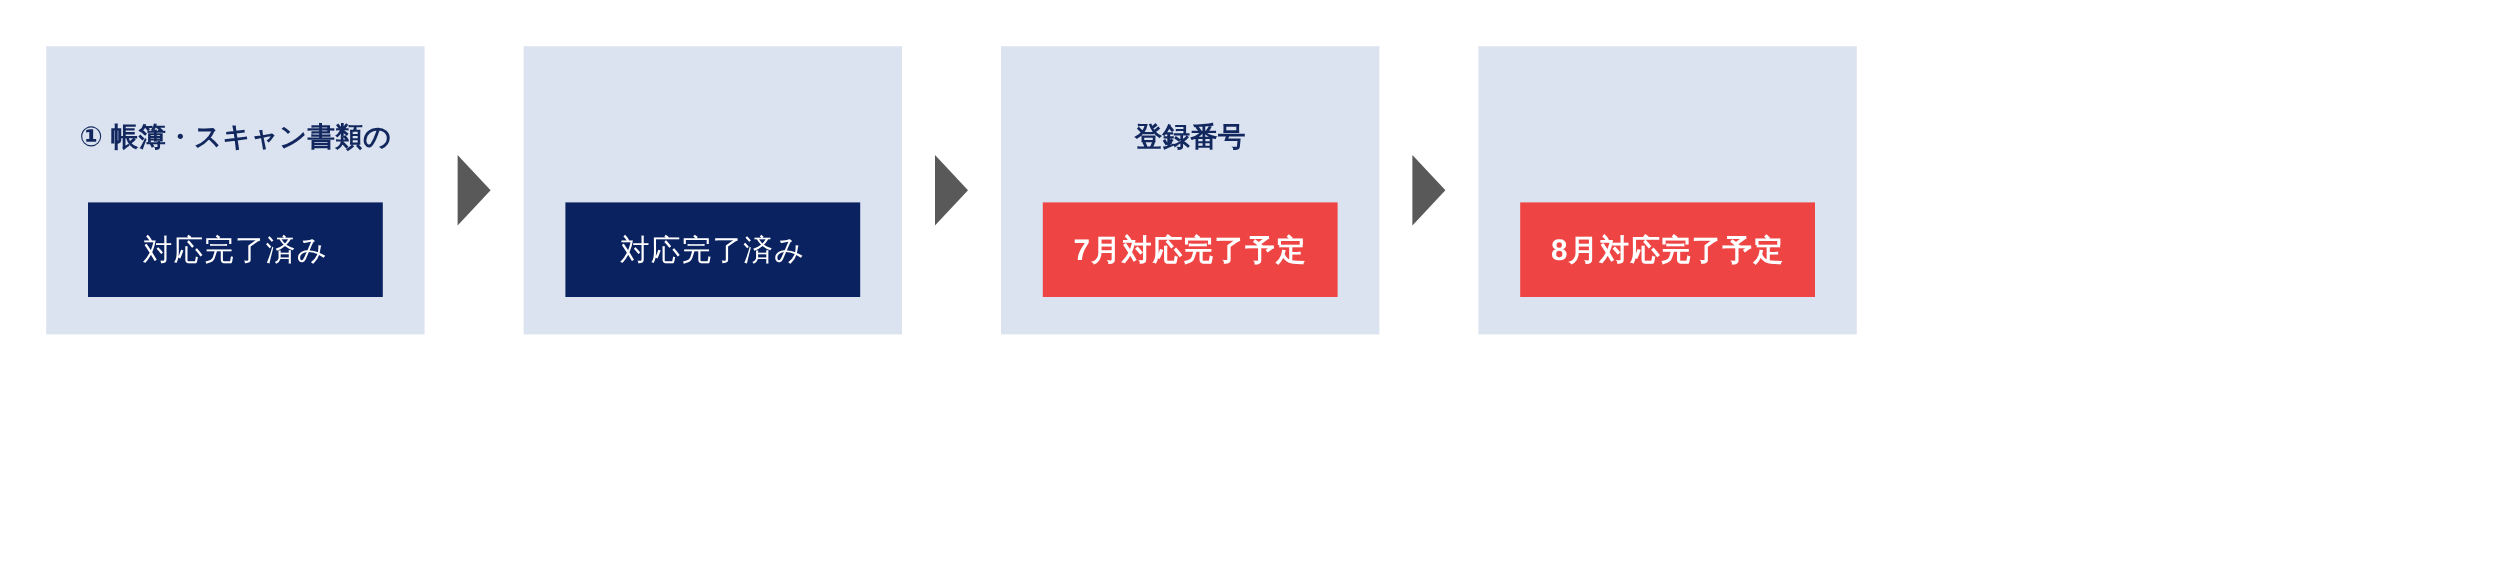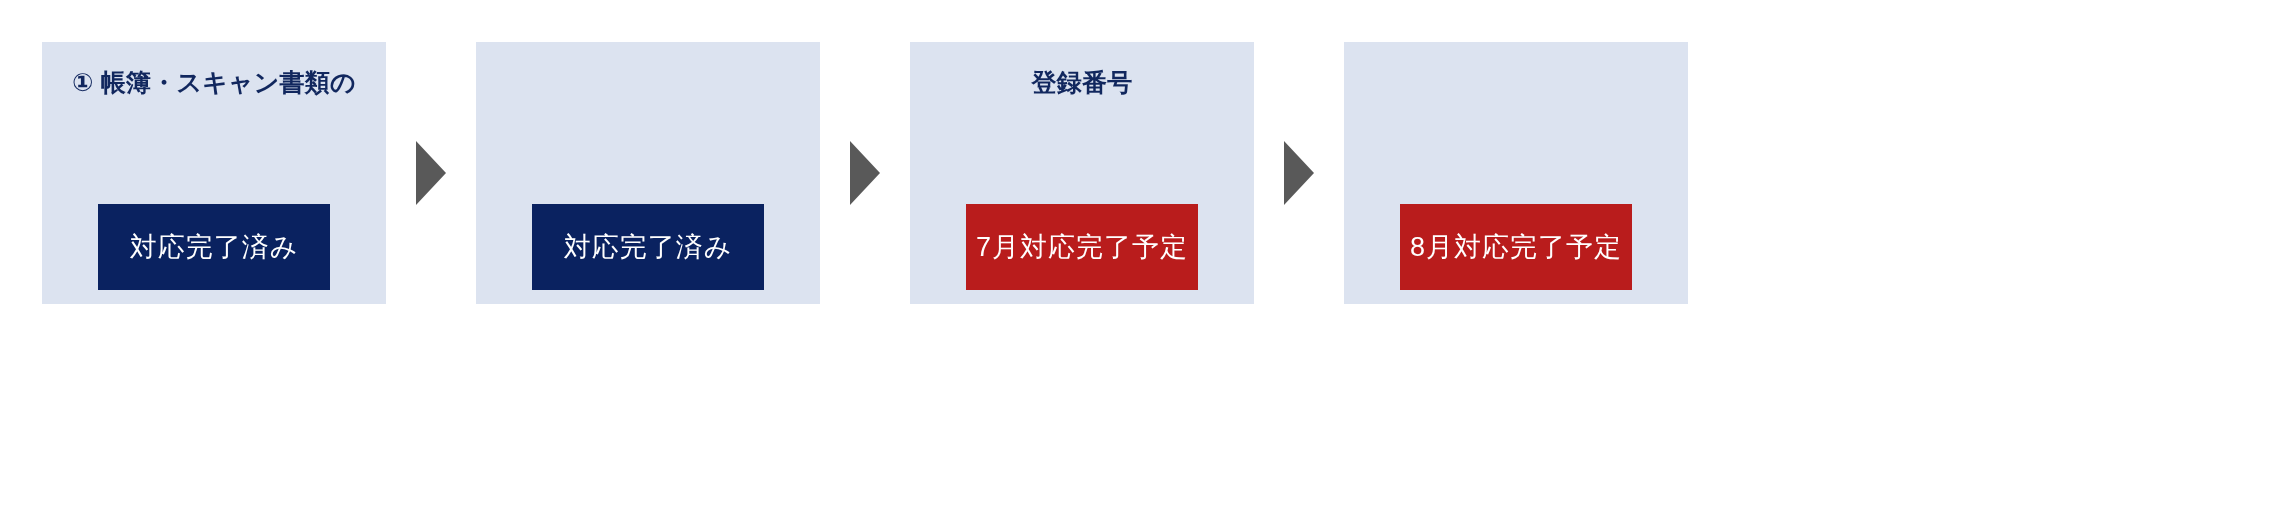--- a/index.html
+++ b/index.html
@@ -30,55 +30,56 @@
     height: 262px;
     background: #dce3f0;
     box-sizing: border-box;
     display: flex;
     flex-direction: column;
     align-items: center;
     flex: 0 0 auto;
   }
 
   .card-title {
-    margin-top: 23px;
+    margin-top: 66px;
     width: 100%;
     text-align: center;
     color: #11275e;
     font-weight: bold;
     font-size: 25px;
     line-height: 34px;
     letter-spacing: 0.2px;
     padding: 0 6px;
     box-sizing: border-box;
   }
   .card-title .t-line {
     display: block;
     white-space: nowrap;
   }
 
   .card-badge {
     margin-top: auto;
-    margin-bottom: 14px;
-    width: 232px;
+    margin-bottom: 34px;
+    width: 268px;
     height: 86px;
     display: flex;
     align-items: center;
     justify-content: center;
     color: #ffffff;
     font-size: 27px;
     font-weight: normal;
     letter-spacing: 1px;
     box-sizing: border-box;
   }
   .badge-done {
     background: #0a2260;
   }
   .badge-planned {
-    background: #b91c1c;
+    background: #ef4444;
+    font-weight: bold;
   }
 
   .arrow-gap {
     width: 90px;
     height: 262px;
     flex: 0 0 auto;
     display: flex;
     align-items: center;
     justify-content: center;
   }

